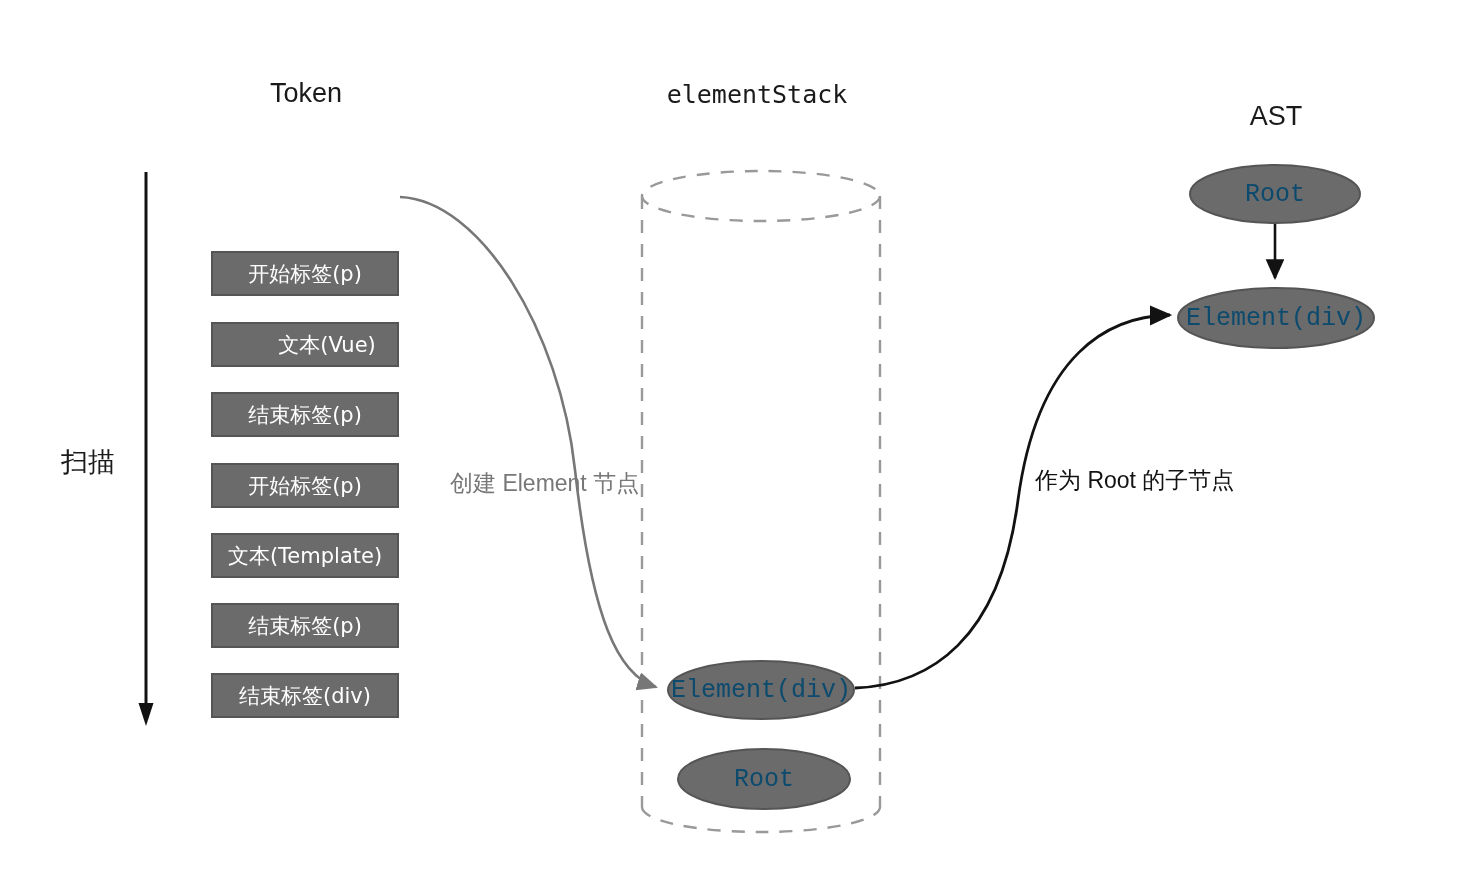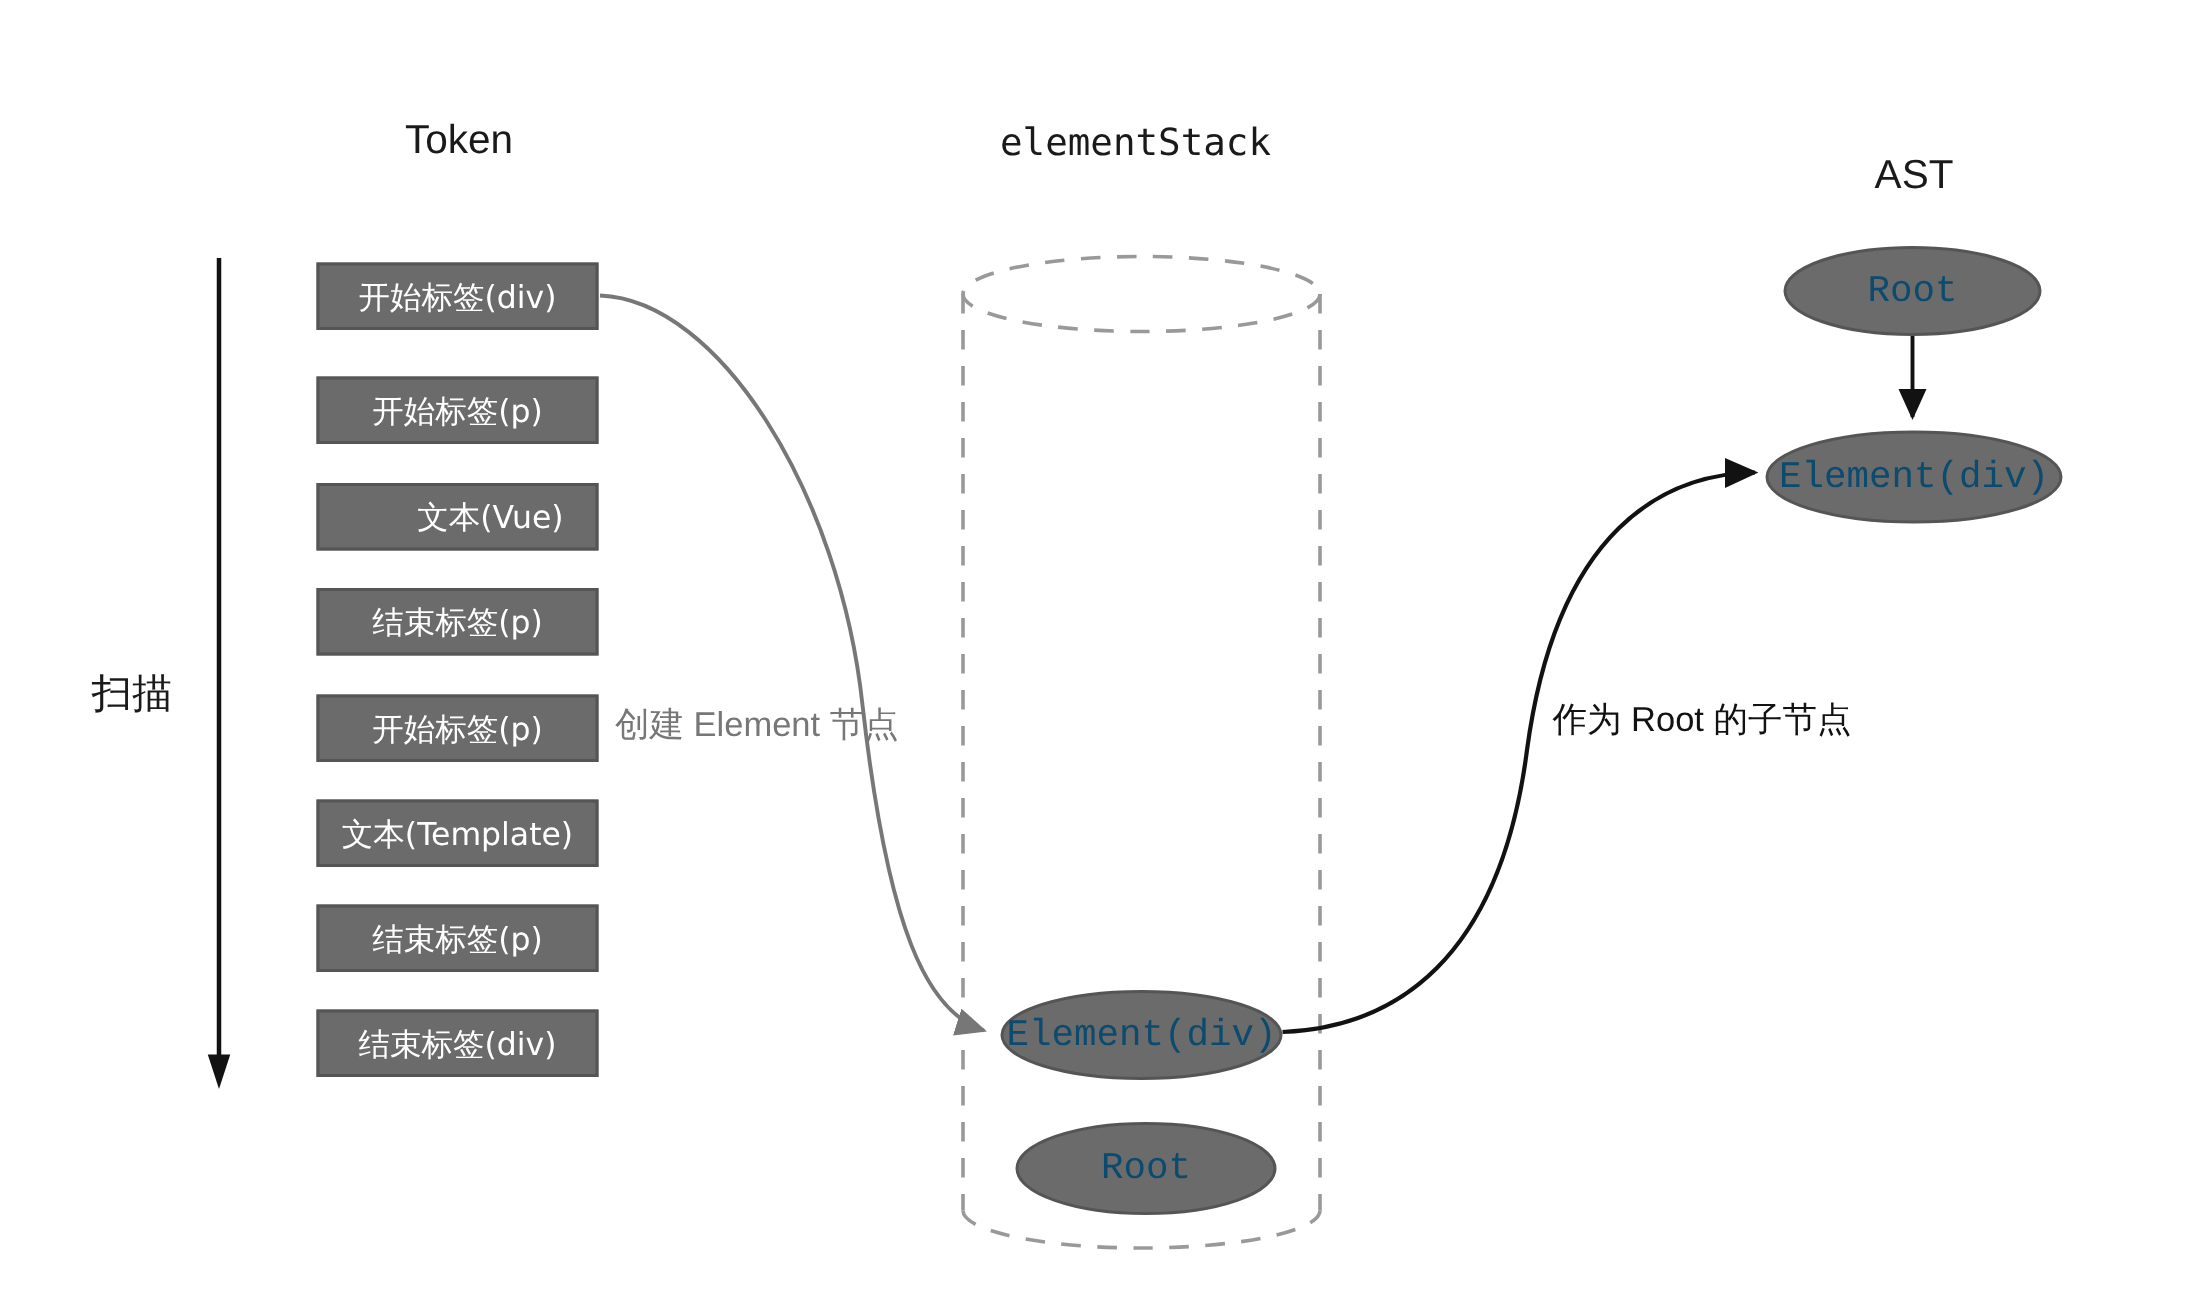--- a/index.html
+++ b/index.html
@@ -67,21 +67,21 @@
     pointer-events: none;
   }
 
   
   .edge-note {
     position: absolute;
     font-size: 23px;
     white-space: nowrap;
     transform: translateY(-50%);
   }
-  .edge-note.grey { color: #777777; }
+  .edge-note.grey { color: #777777; margin-left: 40px; }
   .edge-note.black { color: #121212; }
 
   
   .scan-label {
     position: absolute;
     font-size: 27px;
     color: #1a1a1a;
     white-space: nowrap;
     transform: translate(-50%, -50%);
   }
@@ -141,21 +141,20 @@
   </svg>
 
   <div class="col-title" style="left:306px; top:78px;">Token</div>
 
   <div class="col-title mono" style="left:757px; top:80px;">elementStack</div>
 
   <div class="col-title" style="left:1276px; top:78px;margin-top:23px;">AST</div>
 
   <div class="scan-label" style="left:88px; top:422px;margin-top:40px;">扫描</div>
 
-  <div class="token-box" style="top:175px;">开始标签(div)</div>
   <div class="token-box" style="top:251px;">开始标签(p)</div>
   <div class="token-box" style="top:322px;padding-left:44px;">文本(Vue)</div>
   <div class="token-box" style="top:392px;">结束标签(p)</div>
   <div class="token-box" style="top:463px;">开始标签(p)</div>
   <div class="token-box" style="top:533px;">文本(Template)</div>
   <div class="token-box" style="top:603px;">结束标签(p)</div>
   <div class="token-box" style="top:673px;">结束标签(div)</div>
 
   <div class="node-label" style="left:761px; top:690px;">Element(div)</div>
   <div class="node-label" style="left:764px; top:779px;">Root</div>

